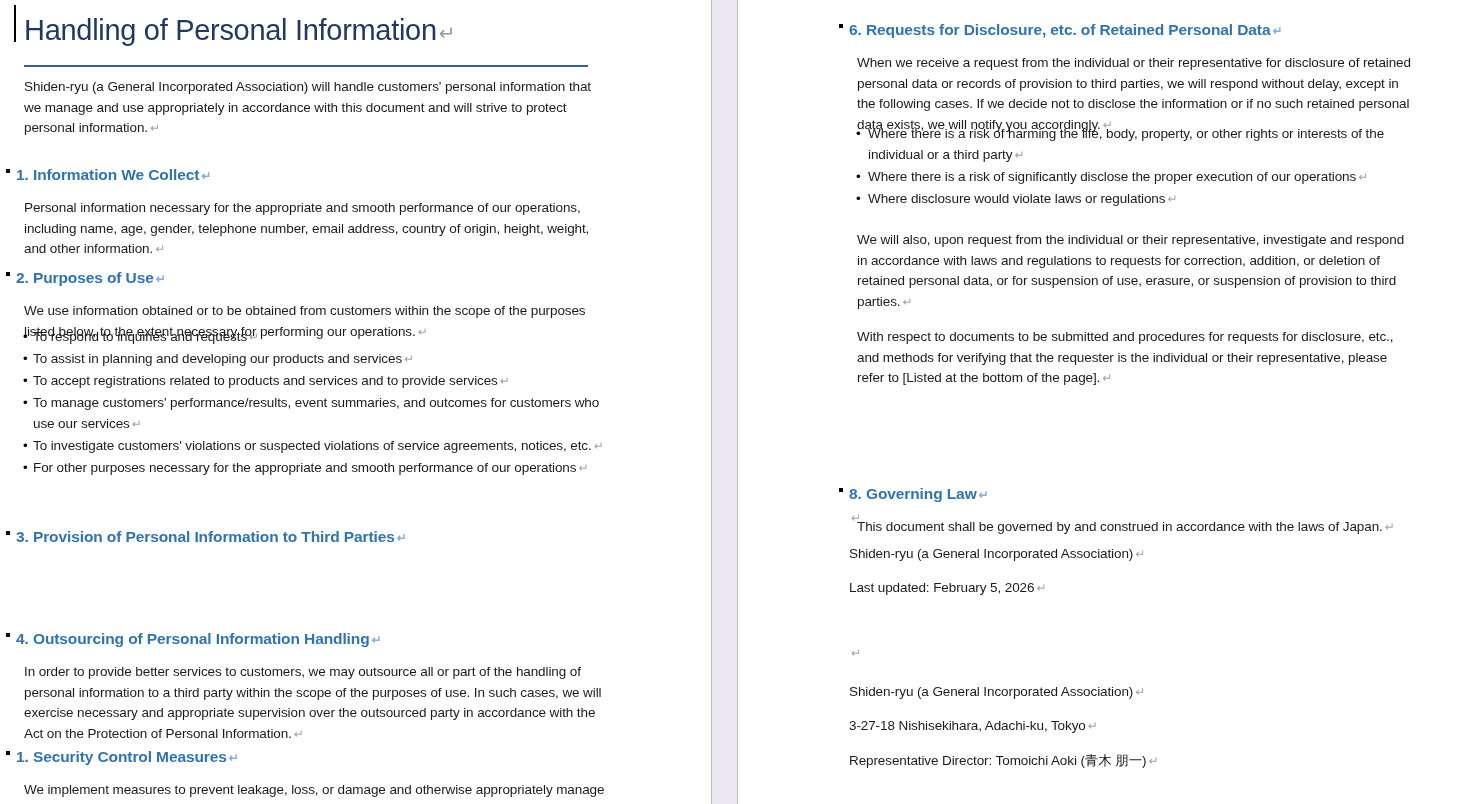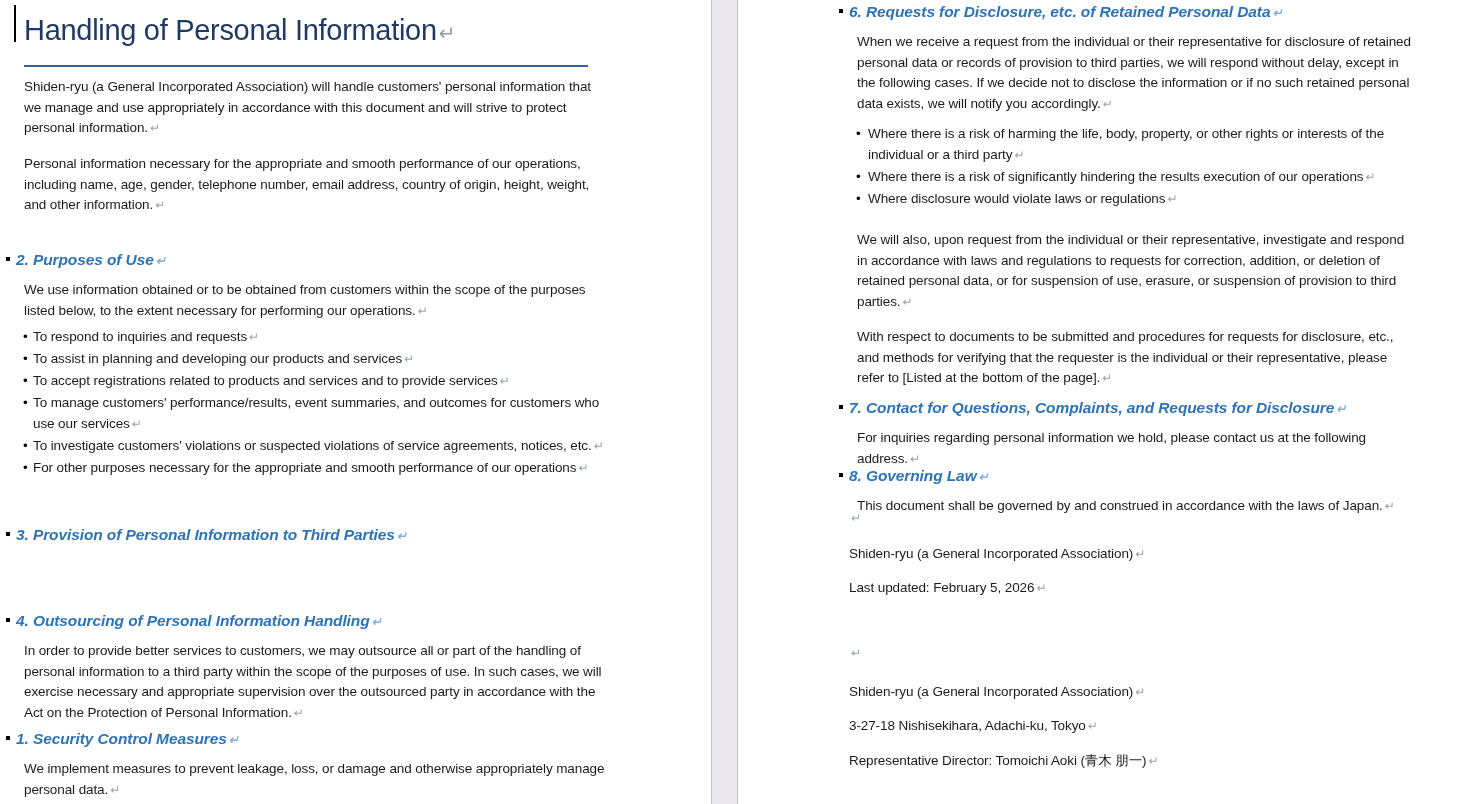--- a/index.html
+++ b/index.html
@@ -21,21 +21,21 @@
   .blk{position:absolute;left:0;right:0;margin:0}
   .title-blk{right:20px}
   h1.doctitle{
     font-size:29px;font-weight:400;color:var(--c-title,#1F3864);
     margin:8px;line-height:44px;letter-spacing:-0.3px;
     border-bottom:2px solid var(--c-rule,#3A5E9C);padding-bottom:10px;
     white-space:nowrap;
   }
   .hdg{
     font-size:15.5px;font-weight:700;color:var(--c-heading,#2E74B5);
-    margin:0 0 4px 0;line-height:21px;position:relative;letter-spacing:-0.1px;font-style:italic;
+    margin:15px 0 4px 0;line-height:28px;position:relative;letter-spacing:-0.1px;
   }
   .sq{position:absolute;left:-10px;top:8px;width:4px;height:4px;background:#000}
   .body{font-size:13.5px;line-height:20.6px;margin:8px;letter-spacing:-0.1px}
   ul.list{list-style:none;padding:0;margin:0}
   ul.list li{display:flex;margin:0 0 1.5px 0}
   .dot{flex:0 0 17px;padding-left:7px;box-sizing:border-box;
        font-size:13.5px;line-height:20.6px;color:#000}
   .listR .dot{flex:0 0 19px}
   .li-t{flex:1;font-size:13.5px;line-height:20.6px;letter-spacing:-0.1px}
   .pilc{color:var(--c-pilcrow,#98a3ad);font-size:12px;margin-left:2px}
@@ -52,20 +52,21 @@
   <div class="cursor"></div>
   <div class="col colL">
 
     <div class="blk title-blk" style="top:0">
       <h1 class="doctitle"><span>Handling of Personal Information</span><span class="pilc pilc-title">↵</span></h1>
     </div>
 
     <p class="blk body" style="top:69px"><span>Shiden-ryu (a General Incorporated Association) will handle customers' personal information that we manage and use appropriately in accordance with this document and will strive to protect personal information.</span><span class="pilc">↵</span></p>
 
     <div class="blk" style="top:146px">
+      <h2 class="hdg"><span class="sq"></span><span>1. Information We Collect</span><span class="pilc pilc-h">↵</span></h2>
       <p class="body"><span>Personal information necessary for the appropriate and smooth performance of our operations, including name, age, gender, telephone number, email address, country of origin, height, weight, and other information.</span><span class="pilc">↵</span></p>
     </div>
 
     <div class="blk" style="top:249px">
       <h2 class="hdg"><span class="sq"></span><span>2. Purposes of Use</span><span class="pilc pilc-h">↵</span></h2>
       <p class="body"><span>We use information obtained or to be obtained from customers within the scope of the purposes listed below, to the extent necessary for performing our operations.</span><span class="pilc">↵</span></p>
     </div>
 
     <ul class="blk list" style="top:327px">
       <li>
@@ -87,21 +88,21 @@
       <li>
           <span class="dot">•</span>
           <span class="li-t"><span>To investigate customers' violations or suspected violations of service agreements, notices, etc.</span><span class="pilc">↵</span></span>
         </li>
       <li>
           <span class="dot">•</span>
           <span class="li-t"><span>For other purposes necessary for the appropriate and smooth performance of our operations</span><span class="pilc">↵</span></span>
         </li>
     </ul>
 
-    <div class="blk" style="top:524px">
+    <div class="blk" style="top:508px">
       <h2 class="hdg"><span class="sq"></span><span>3. Provision of Personal Information to Third Parties</span><span class="pilc pilc-h">↵</span></h2>
     </div>
 
     <div class="blk" style="top:610px">
       <h2 class="hdg"><span class="sq"></span><span>4. Outsourcing of Personal Information Handling</span><span class="pilc pilc-h">↵</span></h2>
       <p class="body"><span>In order to provide better services to customers, we may outsource all or part of the handling of personal information to a third party within the scope of the purposes of use. In such cases, we will exercise necessary and appropriate supervision over the outsourced party in accordance with the Act on the Protection of Personal Information.</span><span class="pilc">↵</span></p>
     </div>
 
     <div class="blk" style="top:728px">
       <h2 class="hdg"><span class="sq"></span><span>1. Security Control Measures</span><span class="pilc pilc-h">↵</span></h2>
@@ -121,36 +122,32 @@
       <p class="body"><span>When we receive a request from the individual or their representative for disclosure of retained personal data or records of provision to third parties, we will respond without delay, except in the following cases. If we decide not to disclose the information or if no such retained personal data exists, we will notify you accordingly.</span><span class="pilc">↵</span></p>
     </div>
 
     <ul class="blk list listR" style="top:124px">
       <li>
           <span class="dot">•</span>
           <span class="li-t"><span>Where there is a risk of harming the life, body, property, or other rights or interests of the individual or a third party</span><span class="pilc">↵</span></span>
         </li>
       <li>
           <span class="dot">•</span>
-          <span class="li-t"><span>Where there is a risk of significantly hindering the results execution of our operations</span><span class="pilc">↵</span></span>
+          <span class="li-t"><span>Where there is a risk of significantly disclose the proper execution of our operations</span><span class="pilc">↵</span></span>
         </li>
       <li>
           <span class="dot">•</span>
           <span class="li-t"><span>Where disclosure would violate laws or regulations</span><span class="pilc">↵</span></span>
         </li>
     </ul>
 
     <p class="blk body" style="top:222px"><span>We will also, upon request from the individual or their representative, investigate and respond in accordance with laws and regulations to requests for correction, addition, or deletion of retained personal data, or for suspension of use, erasure, or suspension of provision to third parties.</span><span class="pilc">↵</span></p>
 
     <p class="blk body" style="top:319px"><span>With respect to documents to be submitted and procedures for requests for disclosure, etc., and methods for verifying that the requester is the individual or their representative, please refer to [Listed at the bottom of the page].</span><span class="pilc">↵</span></p>
 
-    <div class="blk" style="top:397px">
-      <h2 class="hdg"><span class="sq"></span><span>7. Contact for Questions, Complaints, and Requests for Disclosure</span><span class="pilc pilc-h">↵</span></h2>
-      <p class="body"><span>For inquiries regarding personal information we hold, please contact us at the following address.</span><span class="pilc">↵</span></p>
-    </div>
 
     <div class="blk" style="top:465px">
       <h2 class="hdg"><span class="sq"></span><span>8. Governing Law</span><span class="pilc pilc-h">↵</span></h2>
       <p class="body"><span>This document shall be governed by and construed in accordance with the laws of Japan.</span><span class="pilc">↵</span></p>
     </div>
 
     <p class="blk empty-p" style="top:508px"><span class="pilc">↵</span></p>
 
     <div class="blk" style="top:544px">
       <p class="fline"><span>Shiden-ryu (a General Incorporated Association)</span><span class="pilc">↵</span></p>

